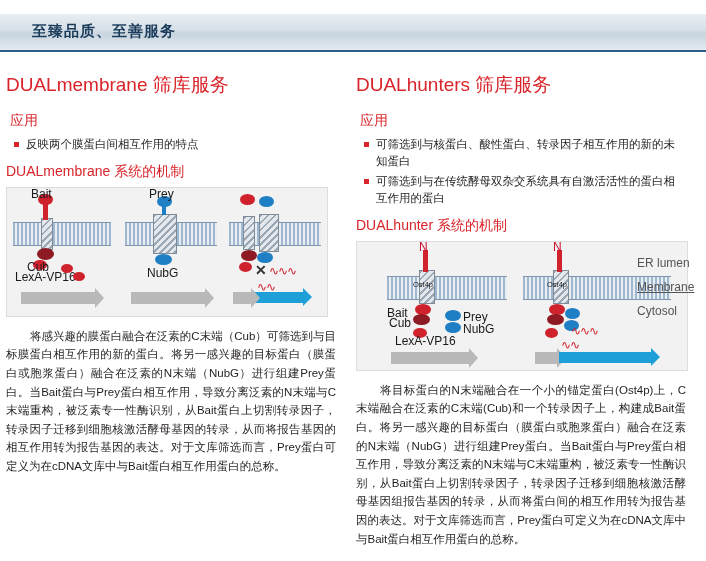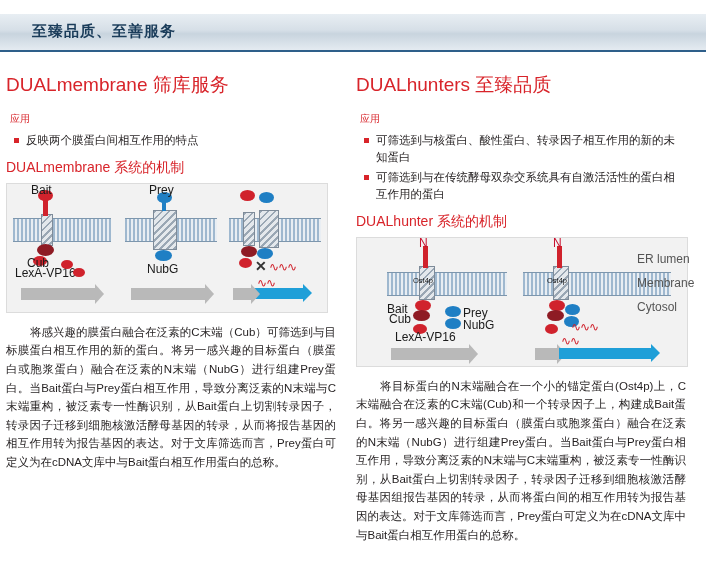--- a/index.html
+++ b/index.html
@@ -48,21 +48,21 @@
   .col-right { left: 356px; }
 
   .col-title {
     font-size: 19px;
     color: #d8242a;
     margin: 0 0 14px 0;
     font-weight: normal;
   }
 
   .sub-head {
-    font-size: 10px;
+    font-size: 14px;
     color: #d8242a;
     margin: 4px 0 6px 4px;
     font-weight: normal;
   }
   .mech-head {
     font-size: 14px;
     color: #d8242a;
     margin: 10px 0 6px 0;
     font-weight: normal;
   }
@@ -249,35 +249,35 @@
       <div class="squiggle" style="left:262px; top:78px;">∿∿∿</div>
       <div class="squiggle" style="left:250px; top:94px;">∿∿</div>
       <div class="blue-arrow" style="left:246px; top:104px; width:50px;"></div>
       <div class="grey-arrow" style="left:226px; top:104px; width:18px;"></div>
     </div>
 
     <p class="body-text">将感兴趣的膜蛋白融合在泛素的C末端（Cub）可筛选到与目标膜蛋白相互作用的新的蛋白。将另一感兴趣的目标蛋白（膜蛋白或胞浆蛋白）融合在泛素的N末端（NubG）进行组建Prey蛋白。当Bait蛋白与Prey蛋白相互作用，导致分离泛素的N末端与C末端重构，被泛素专一性酶识别，从Bait蛋白上切割转录因子，转录因子迁移到细胞核激活酵母基因的转录，从而将报告基因的相互作用转为报告基因的表达。对于文库筛选而言，Prey蛋白可定义为在cDNA文库中与Bait蛋白相互作用蛋白的总称。</p>
   </div>
 
   <div class="col col-right">
-    <h2 class="col-title">DUALhunters 至臻品质</h2>
+    <h2 class="col-title">DUALhunters 筛库服务</h2>
     <div class="sub-head">应用</div>
     <ul class="bullets">
       <li>可筛选到与核蛋白、酸性蛋白、转录因子相互作用的新的未知蛋白</li>
       <li>可筛选到与在传统酵母双杂交系统具有自激活活性的蛋白相互作用的蛋白</li>
     </ul>
     <div class="mech-head">DUALhunter  系统的机制</div>
 
     <div class="figure fig-right">
 
       <div class="membrane" style="left:30px; top:34px; width:120px;"></div>
       <div class="membrane" style="left:166px; top:34px; width:148px;"></div>
 
       <div class="fig-label grey" style="left:258px; top:14px;">ER lumen</div>
-      <div class="fig-label grey" style="left:258px; top:38px;">Membrane</div>
+      <div class="fig-label grey" style="left:258px; top:38px;text-decoration:underline;">Membrane</div>
       <div class="fig-label grey" style="left:258px; top:62px;">Cytosol</div>
 
       <div class="helix" style="left:62px; top:28px; width:14px; height:32px;"></div>
       <div class="rod-red" style="left:66px; top:8px; width:5px; height:22px;"></div>
       <div class="fig-label red" style="left:62px; top:-2px;">N</div>
       <div class="fig-label" style="left:56px; top:38px; font-size:7.5px;">Ost4p</div>
       <div class="blob-red" style="left:58px; top:62px; width:16px; height:11px;"></div>
       <div class="blob-dark" style="left:56px; top:72px; width:17px; height:11px;"></div>
       <div class="fig-label" style="left:30px; top:64px;">Bait</div>
       <div class="fig-label" style="left:32px; top:74px;">Cub</div>

